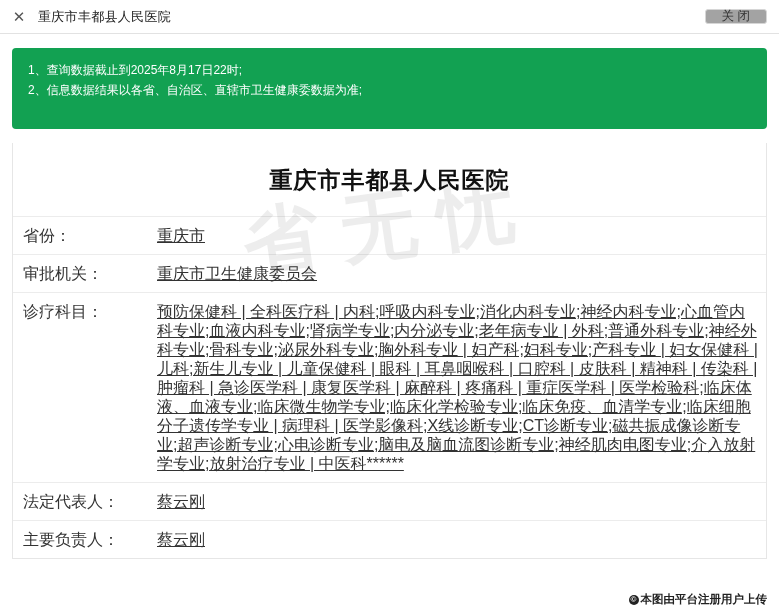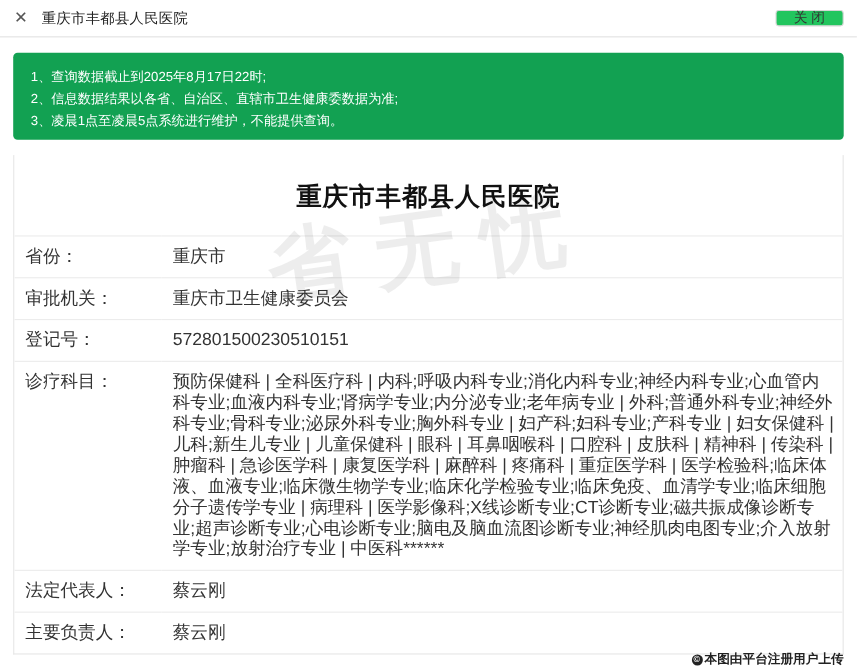--- a/index.html
+++ b/index.html
@@ -40,40 +40,40 @@
   .tab-title {
     margin-left: 10px;
     font-size: 13px;
     color: #222;
     letter-spacing: 0.3px;
   }
   .titlebar-spacer { flex: 1; }
   .close-btn {
     border: 1px solid #d6d6d6;
     border-radius: 3px;
-    background: #22c55e;
+    background: #a3a3a3;
     font-size: 12.5px;
     color: #333;
     padding: 0 16px;
     cursor: pointer;
     line-height: 1;
   }
   
   .content {
     padding: 14px 12px 0 12px;
     box-sizing: border-box;
     position: relative;
   }
   
   .notice {
     background: #0f9d58;
     background: #12a152;
     color: #ffffff;
     border-radius: 4px;
-    padding: 12px 16px 7px 16px;
+    padding: 12px 16px 29px 16px;
     line-height: 20px;
     font-size: 12px;
   }
   .notice div { white-space: nowrap; }
   
   .card {
     border: 1px solid #e6e6e6;
     border-top: none;
     margin-top: 14px;
     background: #fff;
@@ -98,21 +98,21 @@
     padding: 9px 6px 9px 10px;
     vertical-align: top;
     font-size: 16px;
     color: #333;
     line-height: 19px;
   }
   td.label {
     width: 118px;
     color: #333;
   }
-  td.value { color: #333; }
+  td.value { color: #333; text-decoration: underline; }
   .scope-text { line-height: 20px; margin-top: 40px; }
   
   .watermark {
     position: absolute;
     top: 175px;
     left: 0;
     width: 779px;
     text-align: center;
     font-size: 76px;
     font-weight: bold;
@@ -154,39 +154,34 @@
   <div class="tab-title">重庆市丰都县人民医院</div>
   <div class="titlebar-spacer"></div>
   <button class="close-btn">关 闭</button>
 </div>
 
 <div class="content">
 
   <div class="notice">
     <div>1、查询数据截止到2025年8月17日22时;</div>
     <div>2、信息数据结果以各省、自治区、直辖市卫生健康委数据为准;</div>
-    <div>3、凌晨1点至凌晨5点系统进行维护，不能提供查询。</div>
   </div>
 
   <div class="card">
     <div class="hospital-title">重庆市丰都县人民医院</div>
 
     <table class="info">
       <tbody>
         <tr>
           <td class="label">省份：</td>
           <td class="value">重庆市</td>
         </tr>
         <tr>
           <td class="label">审批机关：</td>
           <td class="value">重庆市卫生健康委员会</td>
-        </tr>
-        <tr>
-          <td class="label">登记号：</td>
-          <td class="value">572801500230510151</td>
         </tr>
         <tr>
           <td class="label">诊疗科目：</td>
           <td class="value scope-text">预防保健科 | 全科医疗科 | 内科;呼吸内科专业;消化内科专业;神经内科专业;心血管内科专业;血液内科专业;肾病学专业;内分泌专业;老年病专业 | 外科;普通外科专业;神经外科专业;骨科专业;泌尿外科专业;胸外科专业 | 妇产科;妇科专业;产科专业 | 妇女保健科 | 儿科;新生儿专业 | 儿童保健科 | 眼科 | 耳鼻咽喉科 | 口腔科 | 皮肤科 | 精神科 | 传染科 | 肿瘤科 | 急诊医学科 | 康复医学科 | 麻醉科 | 疼痛科 | 重症医学科 | 医学检验科;临床体液、血液专业;临床微生物学专业;临床化学检验专业;临床免疫、血清学专业;临床细胞分子遗传学专业 | 病理科 | 医学影像科;X线诊断专业;CT诊断专业;磁共振成像诊断专业;超声诊断专业;心电诊断专业;脑电及脑血流图诊断专业;神经肌肉电图专业;介入放射学专业;放射治疗专业 | 中医科******</td>
         </tr>
         <tr>
           <td class="label">法定代表人：</td>
           <td class="value">蔡云刚</td>
         </tr>
         <tr>

